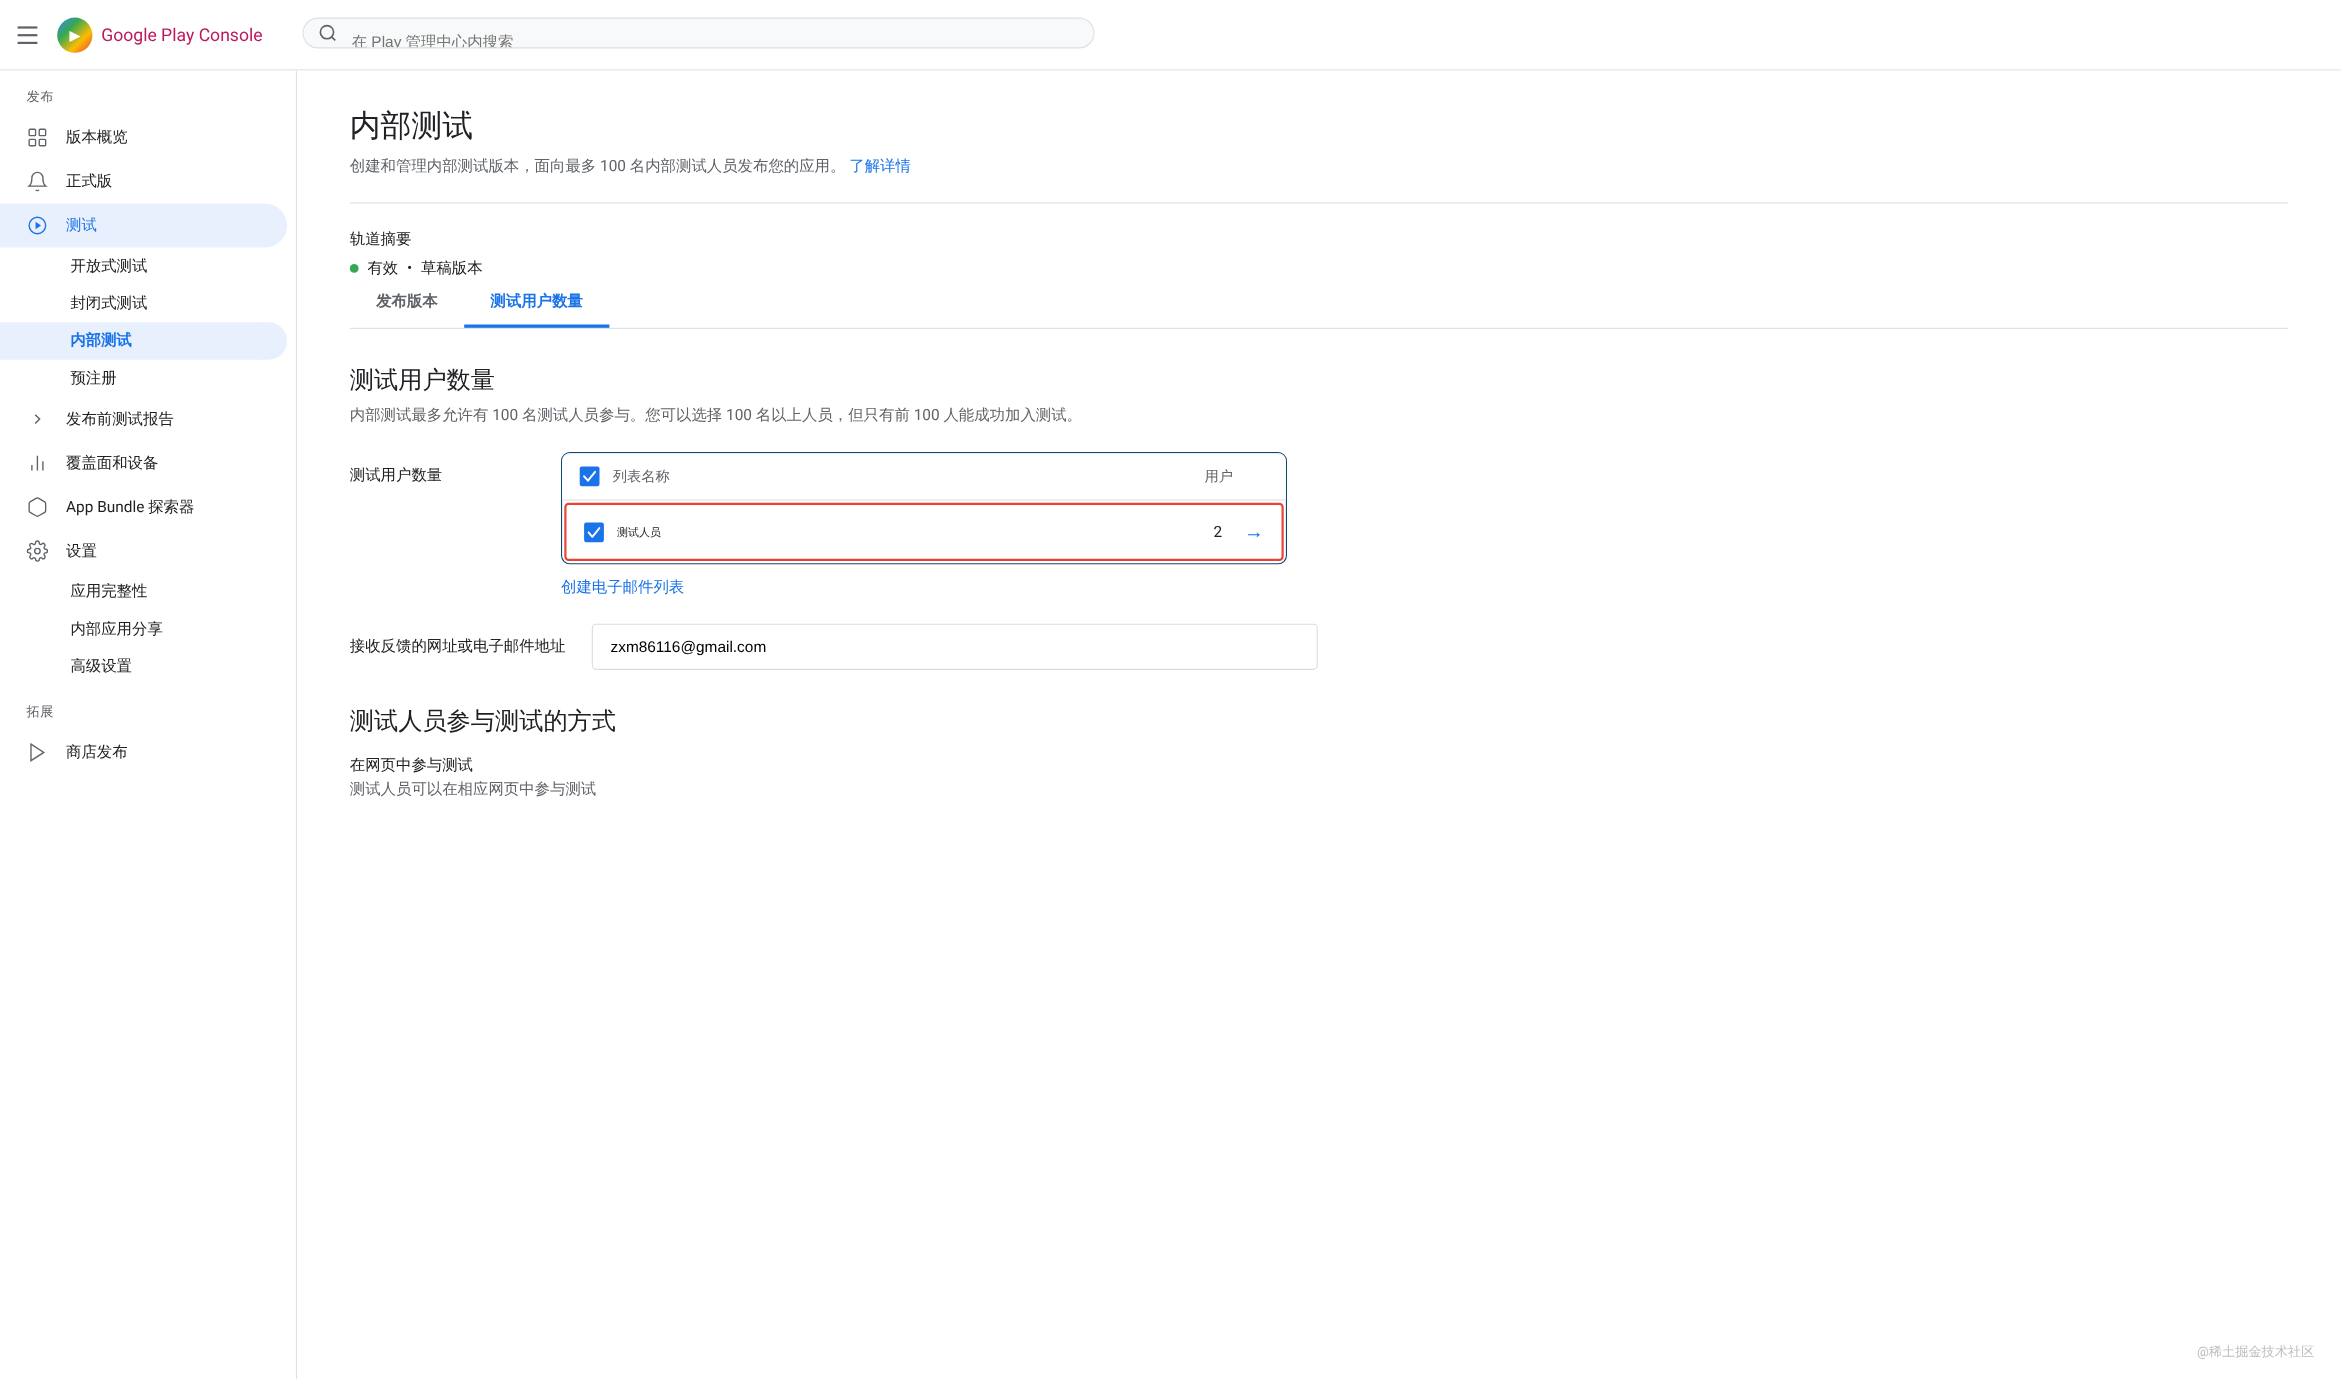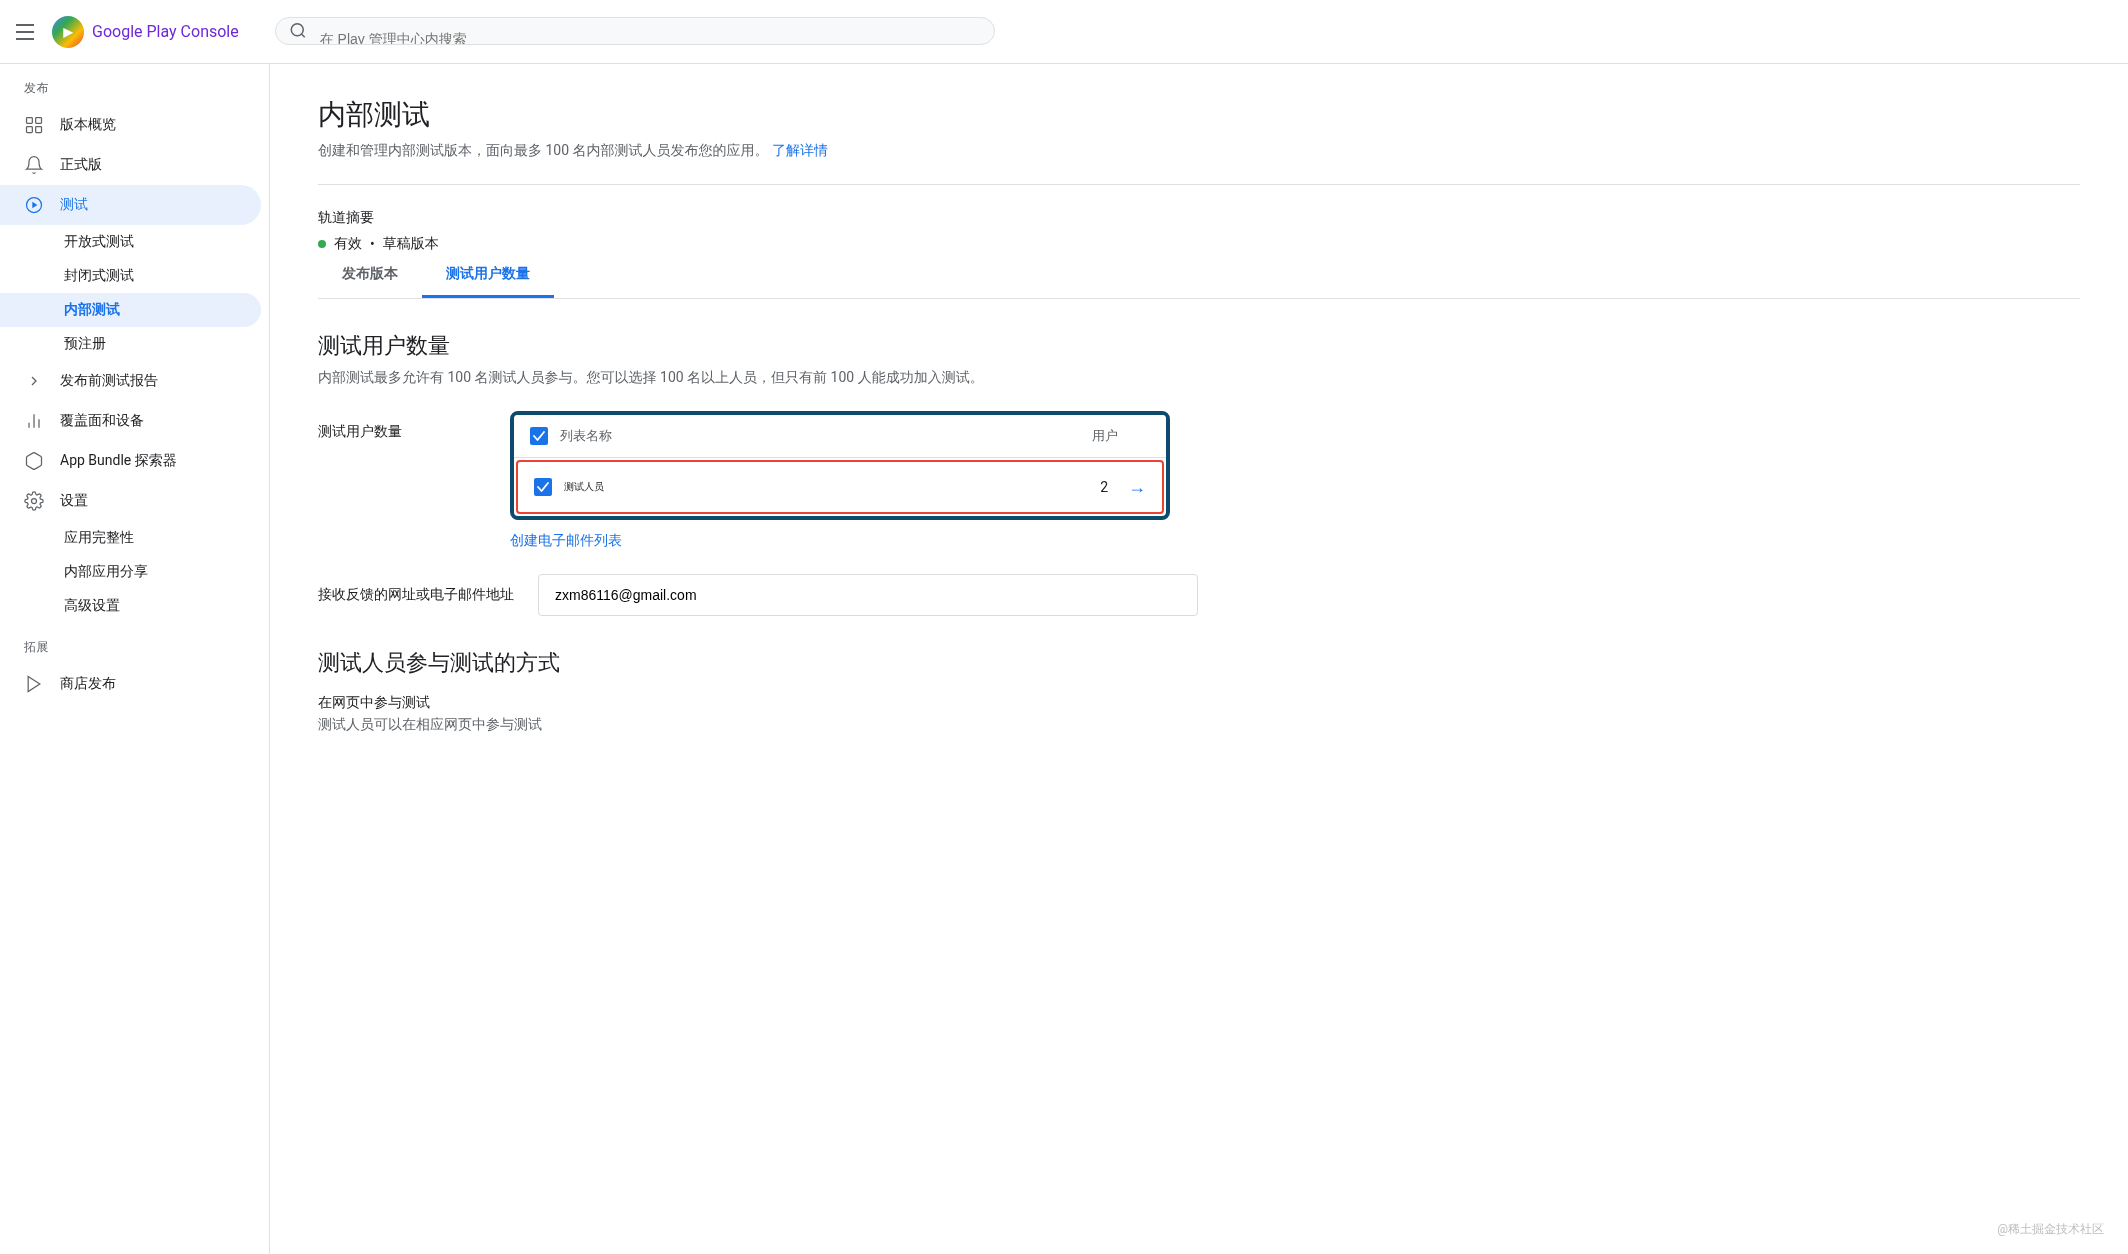--- a/index.html
+++ b/index.html
@@ -4,21 +4,21 @@
   <style>
     * { margin: 0; padding: 0; box-sizing: border-box; }
     body { font-family: 'Google Sans', Roboto, Arial, sans-serif; font-size: 14px; color: #202124; background: #fff; display: flex; flex-direction: column; height: 100vh; overflow: hidden; }
 
     
     .topbar { display: flex; align-items: center; height: 64px; border-bottom: 1px solid #e0e0e0; padding: 0 16px; gap: 12px; flex-shrink: 0; }
     .topbar-menu-icon { width: 24px; height: 24px; cursor: pointer; display: flex; flex-direction: column; justify-content: center; gap: 5px; }
     .topbar-menu-icon span { display: block; width: 18px; height: 2px; background: #5f6368; }
     .topbar-logo { display: flex; align-items: center; gap: 8px; }
     .logo-icon { width: 32px; height: 32px; background: linear-gradient(135deg, #4285f4, #34a853, #fbbc04, #ea4335); border-radius: 50%; display: flex; align-items: center; justify-content: center; color: white; font-weight: bold; font-size: 12px; }
-    .logo-text { font-size: 16px; color: #6d28d9; font-weight: 400; }
+    .logo-text { font-size: 16px; color: #be185d; font-weight: 400; }
     .search-bar { flex: 1; max-width: 720px; margin-left: 24px; position: relative; }
     .search-bar input { width: 100%; height: 28px; border: 1px solid #e0e0e0; border-radius: 24px; padding: 16px 16px 0 44px; font-size: 14px; outline: none; background: #f8f9fa; }
     .search-icon-wrap { position: absolute; left: 14px; top: 50%; transform: translateY(-50%); color: #5f6368; }
 
     
     .layout { display: flex; flex: 1; overflow: hidden; }
 
     
     .sidebar { width: 270px; border-right: 1px solid #e0e0e0; overflow-y: auto; flex-shrink: 0; padding-bottom: 24px; }
     .sidebar-section-label { font-size: 12px; color: #5f6368; font-weight: 500; padding: 16px 24px 8px; letter-spacing: 0.5px; }
@@ -46,21 +46,21 @@
 
     
     .section-title { font-size: 22px; font-weight: 400; color: #202124; margin-bottom: 8px; }
     .section-desc { font-size: 14px; color: #5f6368; margin-bottom: 24px; }
 
     
     .field-row { display: flex; align-items: flex-start; gap: 32px; margin-bottom: 24px; }
     .field-label { font-size: 14px; color: #202124; min-width: 160px; padding-top: 12px; }
     .field-content { flex: 1; }
 
-    .testers-table { border: 4px solid #0c4a6e; border-radius: 8px; overflow: hidden; min-width: 640px; max-width: 660px; }
+    .testers-table { border: 1px solid #0c4a6e; border-radius: 8px; overflow: hidden; min-width: 640px; max-width: 660px; }
     .table-header { display: flex; align-items: center; padding: 12px 16px; background: #fff; border-bottom: 1px solid #e0e0e0; gap: 12px; }
     .table-header-label { font-size: 13px; color: #5f6368; font-weight: 500; flex: 1; }
     .table-header-users { font-size: 13px; color: #5f6368; font-weight: 500; min-width: 80px; text-align: right; margin-right: 32px; }
     .checkbox-blue { width: 18px; height: 18px; background: #1a73e8; border-radius: 2px; display: flex; align-items: center; justify-content: center; flex-shrink: 0; }
     .checkbox-blue svg { width: 12px; height: 12px; }
     .row-name { font-size: 10px; color: #202124; flex: 1; }
     .row-users { font-size: 14px; color: #202124; min-width: 80px; text-align: right; margin-right: 8px; }
     .row-arrow { color: #1a73e8; font-size: 18px; cursor: pointer; }
 
     .create-link { display: inline-block; margin-top: 12px; color: #1a73e8; font-size: 14px; text-decoration: none; cursor: pointer; }

